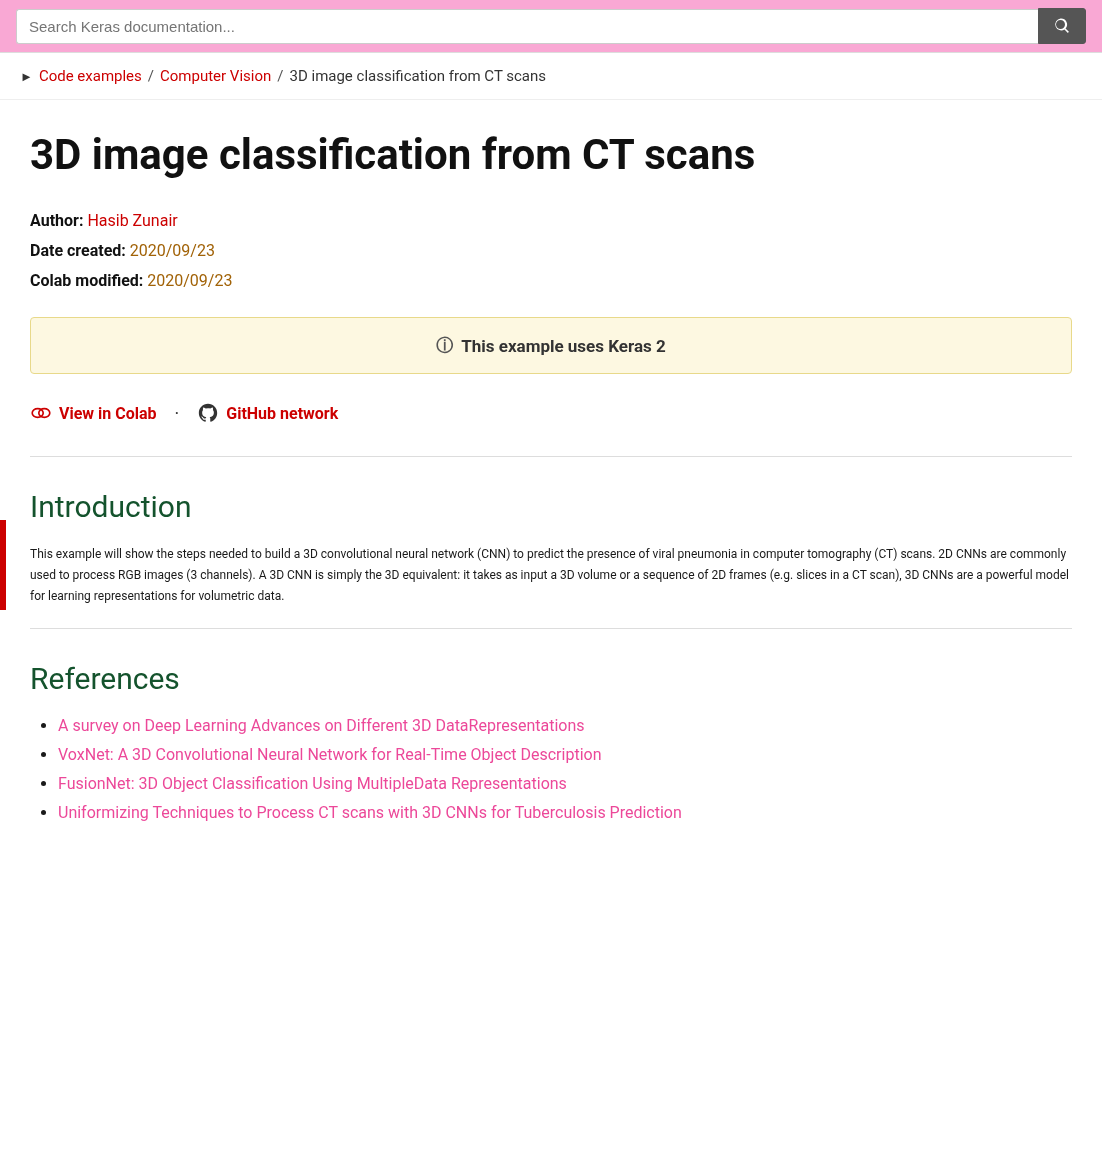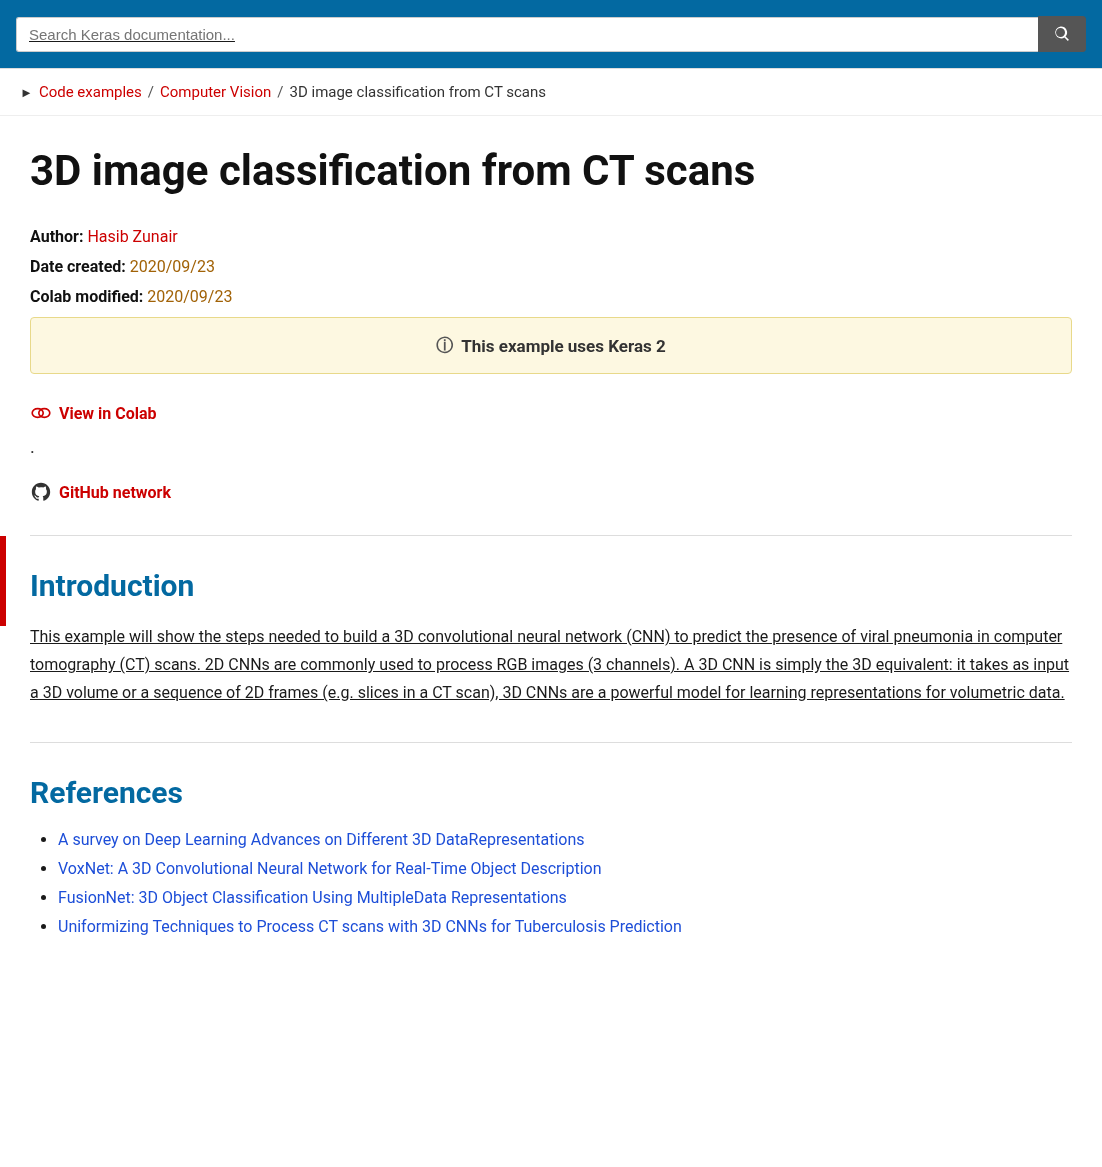--- a/index.html
+++ b/index.html
@@ -12,24 +12,23 @@
       font-family: -apple-system, BlinkMacSystemFont, "Segoe UI", Roboto, Helvetica, Arial, sans-serif;
       font-size: 16px;
       color: #1a1a1a;
       background: #fff;
       width: 1102px;
     }
 
     .search-bar {
       display: flex;
       align-items: center;
-      padding: 16px 16px;
+      padding: 8px 16px;
       border-bottom: 1px solid #ddd;
-      background: #0369a1;
-      text-decoration: underline;
+      background: #f9a8d4;
     }
 
     .search-input {
       flex: 1;
       border: 1px solid #ccc;
       border-right: none;
       padding: 8px 12px;
       font-size: 15px;
       color: #999;
       outline: none;
@@ -99,21 +98,21 @@
 
     .page-title {
       font-size: 42px;
       font-weight: 700;
       color: #111;
       margin-bottom: 28px;
       line-height: 1.2;
     }
 
     .meta-section {
-      margin-bottom: 8px;
+      margin-bottom: 24px;
     }
 
     .meta-row {
       font-size: 16px;
       margin-bottom: 4px;
       line-height: 1.6;
     }
 
     .meta-label {
       font-weight: 700;
@@ -146,25 +145,24 @@
       gap: 8px;
     }
 
     .info-icon {
       font-size: 17px;
       color: #555;
     }
 
     .action-links {
       display: flex;
-      align-items: flex-start;
+      align-items: flex-end;
       gap: 18px;
       margin-bottom: 32px;
       font-size: 16px;
-      flex-direction: column;
     }
 
     .action-link {
       color: #c00;
       text-decoration: none;
       font-weight: 700;
       cursor: pointer;
       display: flex;
       align-items: center;
       gap: 7px;
@@ -186,31 +184,30 @@
     }
 
     .divider {
       border: none;
       border-top: 1px solid #ddd;
       margin: 20px 0 32px 0;
     }
 
     .section-title {
       font-size: 30px;
-      font-weight: 700;
-      color: #0369a1;
+      font-weight: 400;
+      color: #14532d;
       margin-bottom: 20px;
     }
 
     .body-text {
-      font-size: 16px;
+      font-size: 12px;
       line-height: 1.75;
       color: #1a1a1a;
-      margin-bottom: 35px;
-      text-decoration: underline;
+      margin-bottom: 21px;
     }
 
     .divider2 {
       border: none;
       border-top: 1px solid #ddd;
       margin: 16px 0 32px 0;
     }
 
     .references-section {
       margin-bottom: 30px;
@@ -220,21 +217,21 @@
       list-style: disc;
       padding-left: 28px;
     }
 
     .ref-list li {
       margin-bottom: 10px;
       font-size: 16px;
     }
 
     .ref-link {
-      color: #1d4ed8;
+      color: #ec4899;
       text-decoration: none;
       cursor: pointer;
     }
   </style>
 </head>
 <body>
 
 <div class="search-bar">
   <input class="search-input" type="text" placeholder="Search Keras documentation..." style="">
   <button class="search-button">

